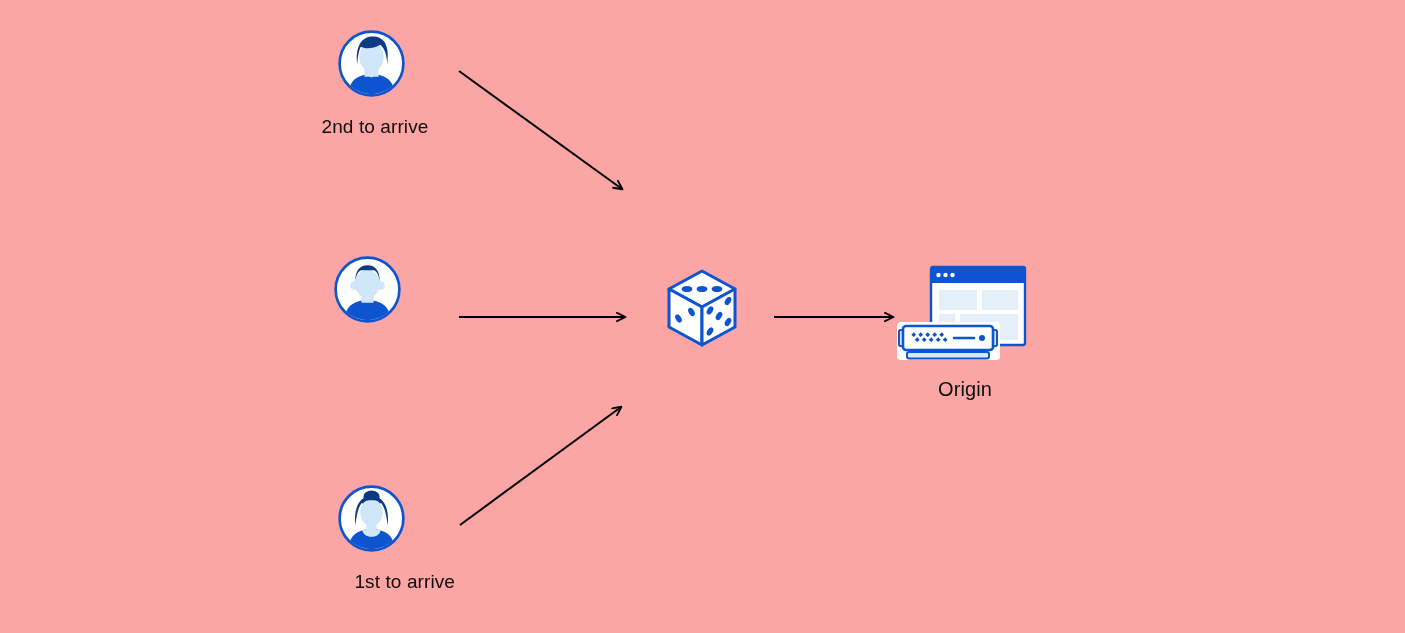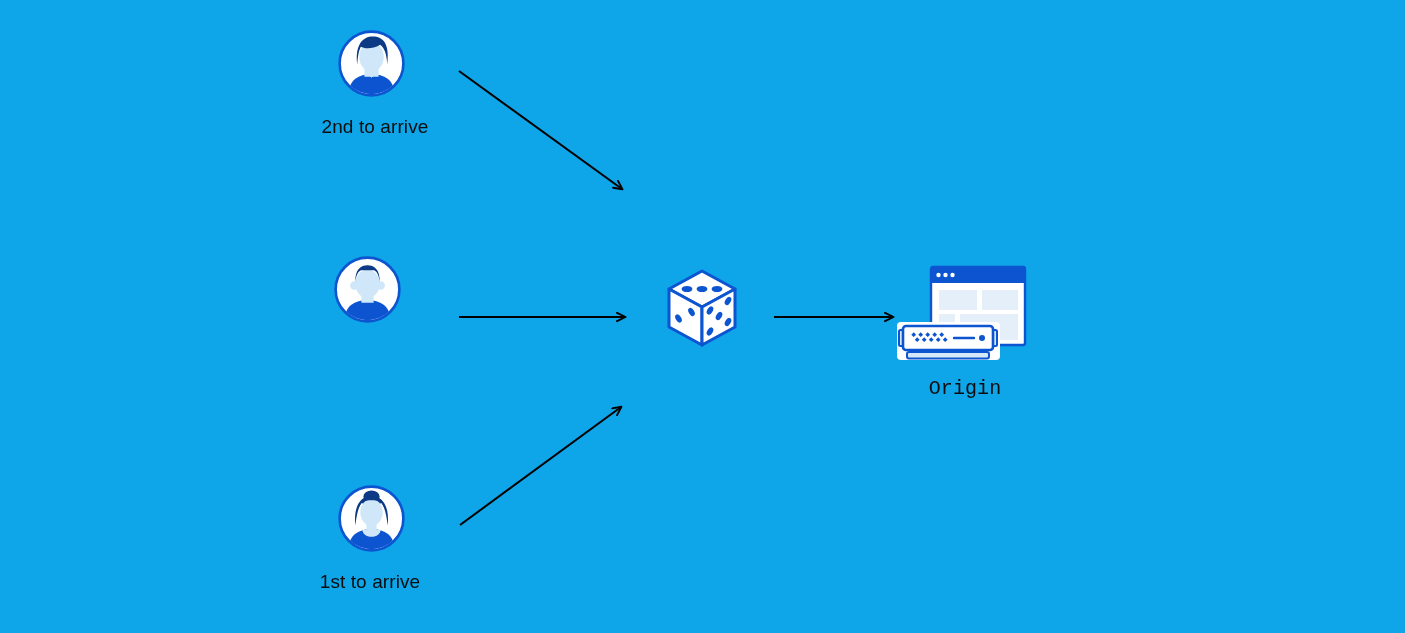--- a/index.html
+++ b/index.html
@@ -5,42 +5,42 @@
   * { margin: 0; padding: 0; box-sizing: border-box; }
   html, body { background: #ffffff; }
   body {
     font-family: "Liberation Sans", sans-serif;
     color: #0d0d0d;
   }
   .canvas {
     position: relative;
     width: 1405px;
     height: 633px;
-    background: #0ea5e9;
+    background: #fca5a5;
     overflow: hidden;
   }
   .arrows {
     position: absolute;
     left: 0; top: 0;
     width: 1405px;
     height: 633px;
     pointer-events: none;
   }
   .node { position: absolute; }
   .node svg { display: block; }
   .node-label {
     position: absolute;
     width: 170px;
     text-align: center;
     font-size: 19px;
     line-height: 22px;
     color: #0d0d0d;
     letter-spacing: 0.1px;
   }
-  .origin-label { font-size: 20px; font-family: Liberation Mono, monospace; }
+  .origin-label { font-size: 20px; }
 </style>
 </head>
 <body>
 
 <div class="canvas">
 
   <svg class="arrows" viewBox="0 0 1405 633">
     <defs>
       <marker id="ah" markerWidth="14" markerHeight="14" refX="9.5" refY="5" orient="auto" markerUnits="userSpaceOnUse">
         <path d="M1.5,0.8 L10,5 L1.5,9.2" fill="none" stroke="#000000" stroke-width="1.9" stroke-linecap="round" stroke-linejoin="round"></path>
@@ -102,21 +102,21 @@
         <path d="M10,66 C10,49 20,43.5 33,43.5 C46,43.5 56,49 56,66 Z" fill="#0d55d0"></path>
         <path d="M24,44 C24,48 28,51 33,51 C38,51 42,48 42,44 Z" fill="#cfe7f8"></path>
         <ellipse cx="33" cy="11.5" rx="8" ry="6" fill="#0c3a84"></ellipse>
         <path d="M17,40 C15,18 24,11 33,11 C42,11 51,18 49,40 C47.5,28 45.5,21.5 43,17.5 C36.5,21.5 29.5,21.5 23,17.5 C20.5,21.5 18.5,28 17,40 Z" fill="#0c3a84"></path>
         <path d="M28,34 L28,46 L38,46 L38,34 Z" fill="#cfe7f8"></path>
         <ellipse cx="33" cy="27" rx="11" ry="13.5" fill="#cfe7f8"></ellipse>
         <path d="M20,24 C20,14 26,11.5 33,11.5 C40,11.5 46,14 46,24 C44,17.5 40.5,15 33,15 C25.5,15 22,17.5 20,24 Z" fill="#0c3a84"></path>
       </g>
     </svg>
   </div>
-  <div class="node-label" style="left:285px; top:571px;">1st to arrive</div>
+  <div class="node-label" style="left:285px; top:571px;text-align:right;">1st to arrive</div>
 
   <div class="node" style="left:666px; top:268px;">
     <svg width="72" height="80" viewBox="0 0 72 80">
       <g stroke="#0d55d0" stroke-width="3" stroke-linejoin="round" fill="#ffffff">
         <path d="M36,3 L69,21 L36,39 L3,21 Z"></path>
         <path d="M3,21 L36,39 L36,77 L3,59 Z"></path>
         <path d="M36,39 L69,21 L69,59 L36,77 Z"></path>
       </g>
       <g fill="#0d55d0">
         <ellipse cx="21" cy="21" rx="5.4" ry="3.1"></ellipse>

